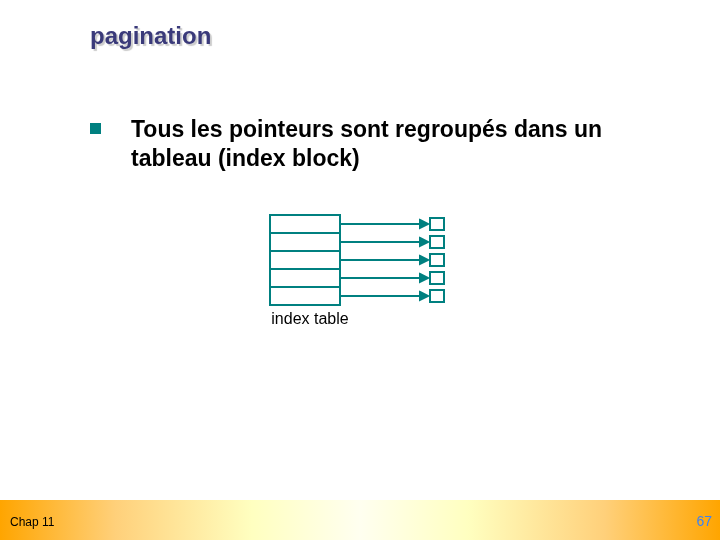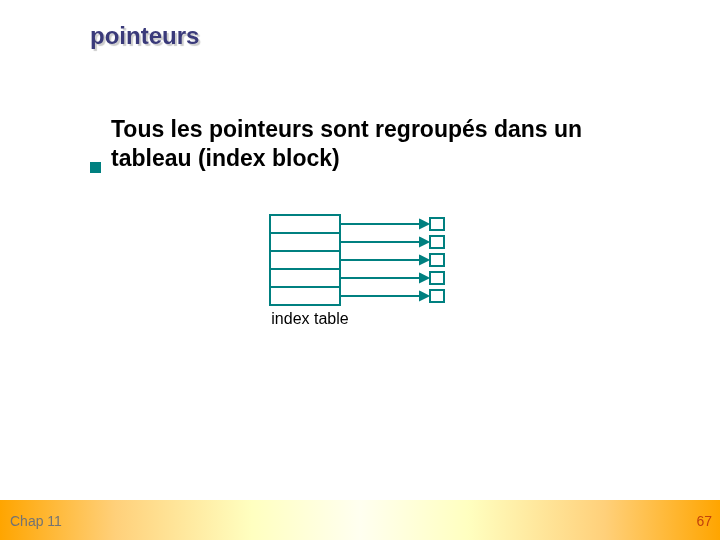--- a/index.html
+++ b/index.html
@@ -45,22 +45,22 @@
     margin-top: 2px;
   }
   .body {
     position: absolute;
     left: 90px;
     top: 115px;
     width: 560px;
   }
   .bullet-row {
     display: flex;
-    align-items: flex-end;
-    gap: 10px;
+    align-items: flex-start;
+    gap: 30px;
   }
   .bullet {
     width: 11px;
     height: 11px;
     background: #008080;
     flex: 0 0 11px;
     margin-top: 8px;
   }
   .bullet-text {
     font-size: 23px;
@@ -99,38 +99,38 @@
       #ffffc0 35%,
       #fffff0 50%,
       #ffffc0 65%,
       #ffd07a 84%,
       #ffa500 100%);
   }
   .footer-left {
     position: absolute;
     left: 10px;
     bottom: 11px;
-    font-size: 14px;
-    color: #737373;
+    font-size: 12px;
+    color: #000000;
   }
   .footer-right {
     position: absolute;
     right: 8px;
     bottom: 11px;
     font-size: 14px;
-    color: #c2410c;
+    color: #3b82f6;
   }
 </style>
 </head>
 <body>
 
 <div class="slide">
 
   <div class="title-block">
-    <div class="title-line2">pointeurs</div>
+    <div class="title-line2">pagination</div>
   </div>
 
   <div class="body">
     <div class="bullet-row">
       <div class="bullet"></div>
       <div class="bullet-text">Tous les pointeurs sont regroupés dans un tableau (index block)</div>
     </div>
   </div>
 
   <div class="diagram">

